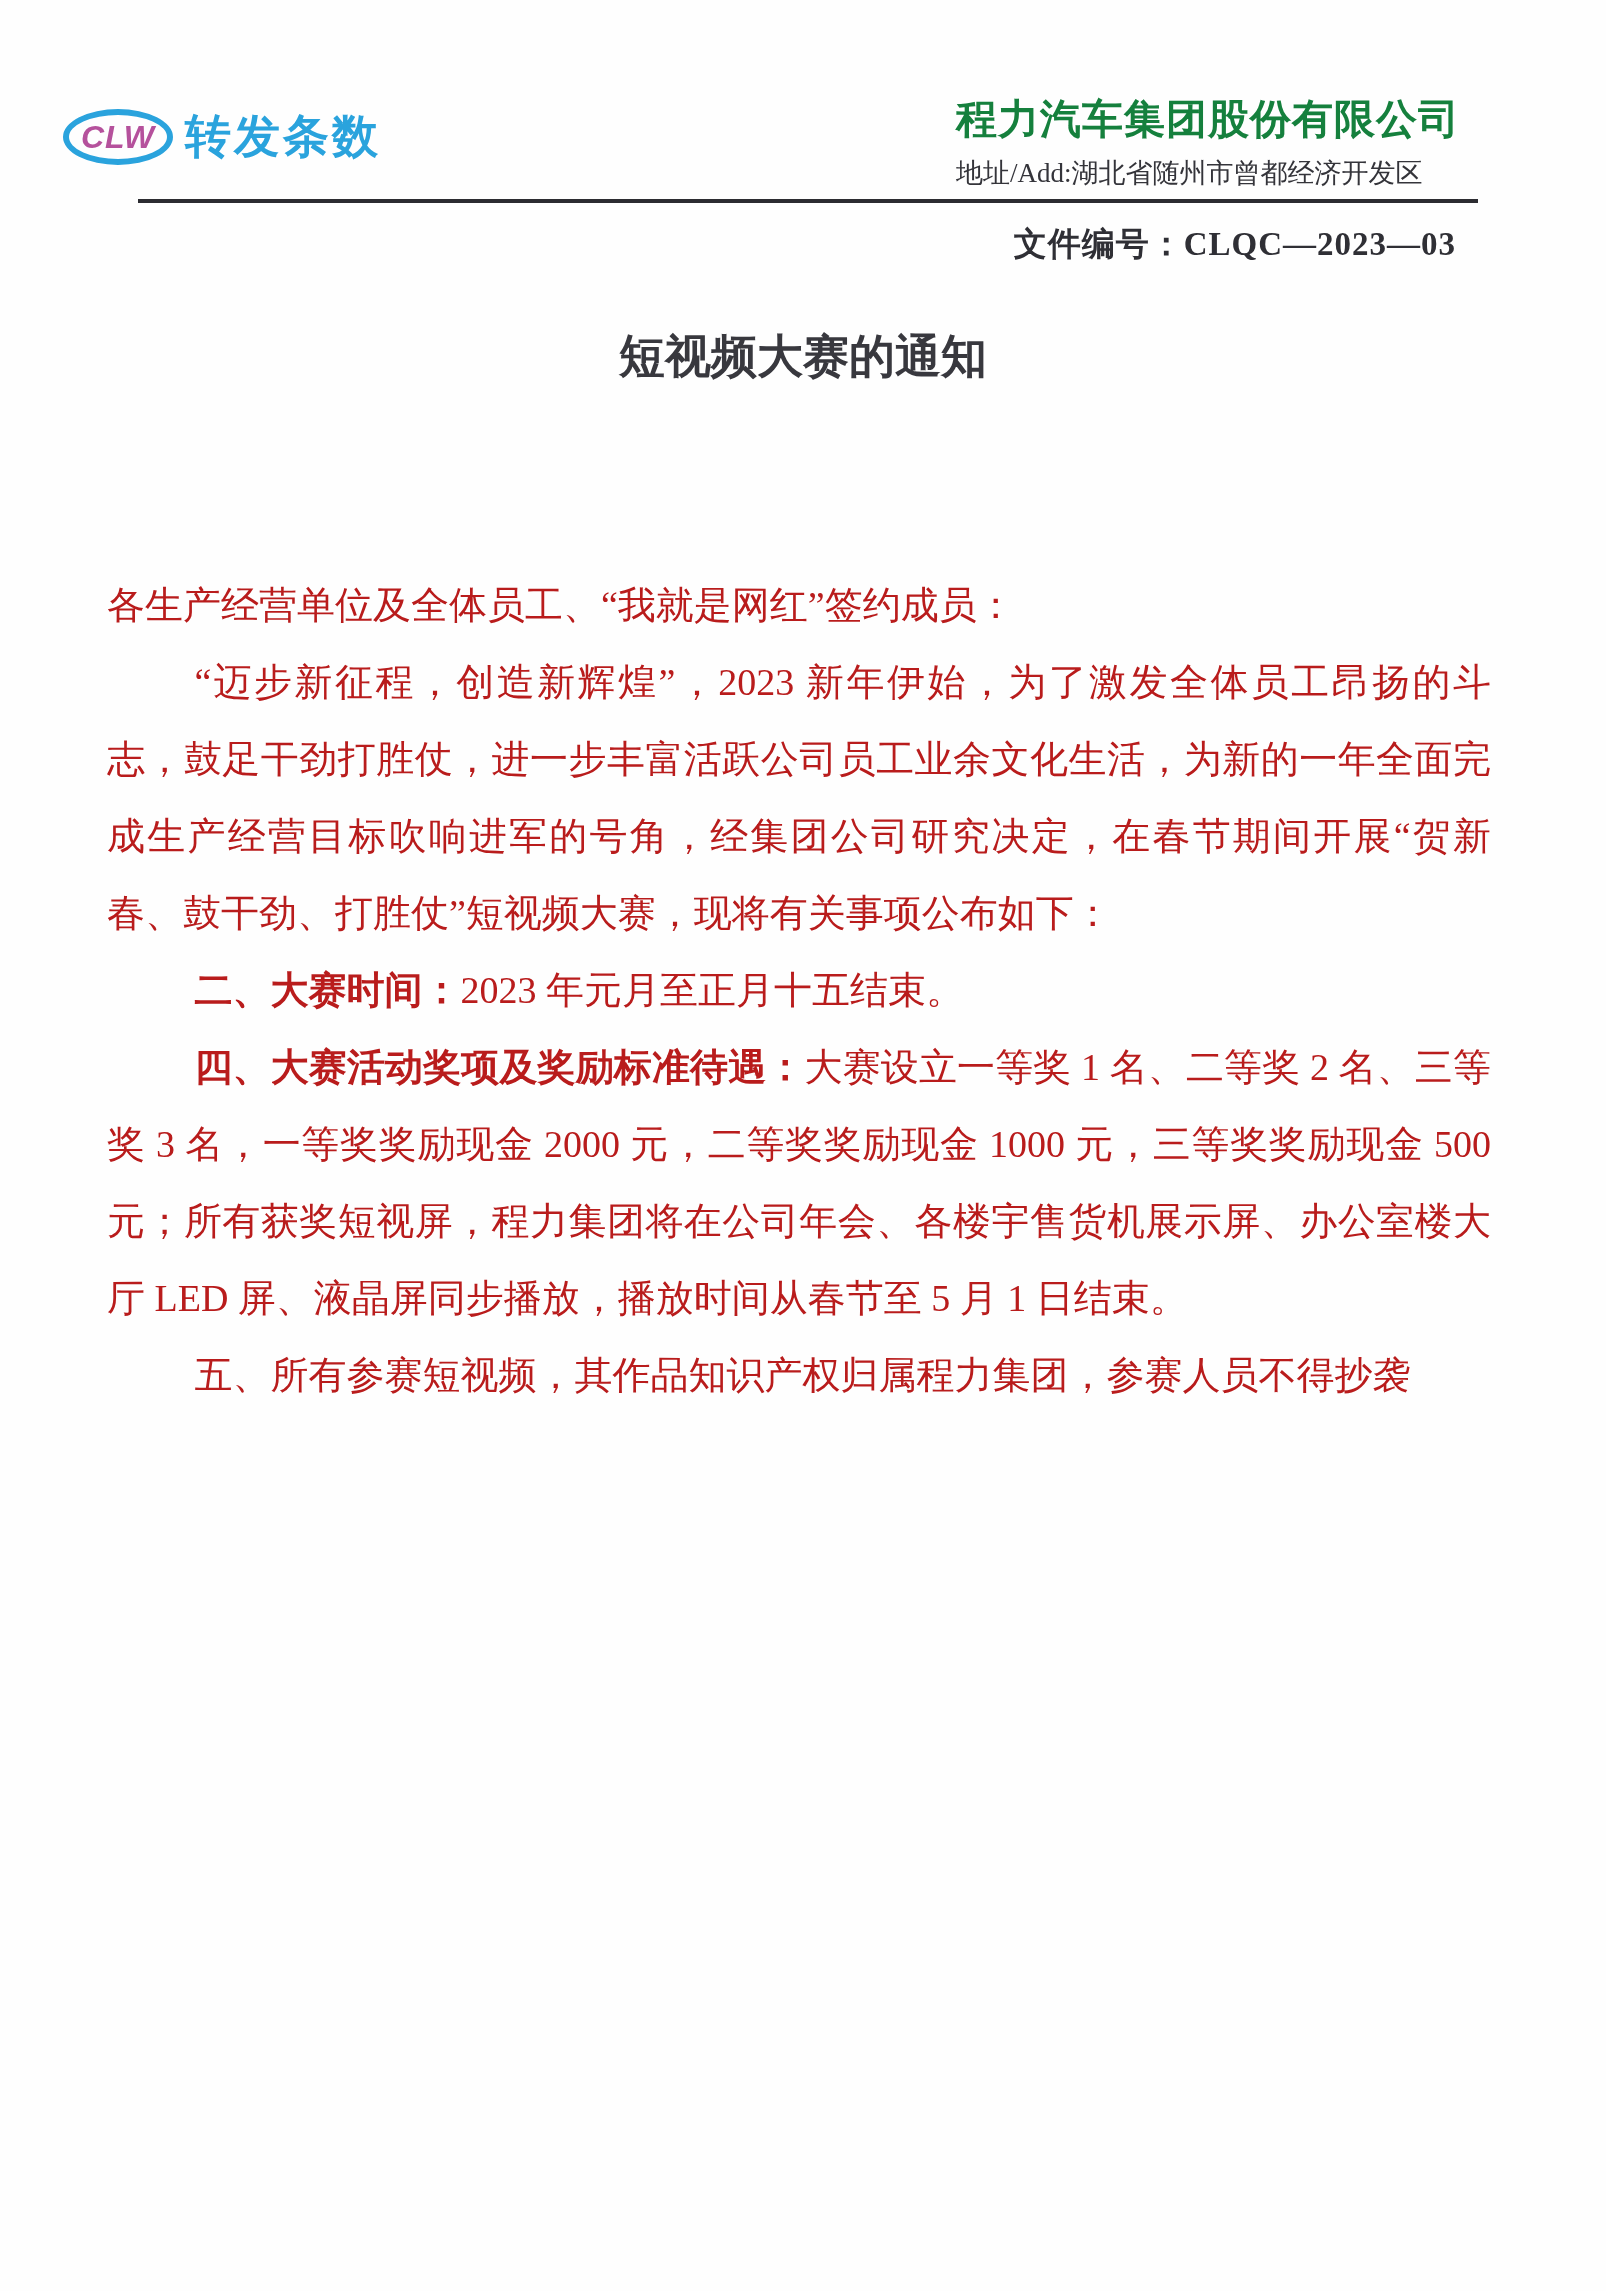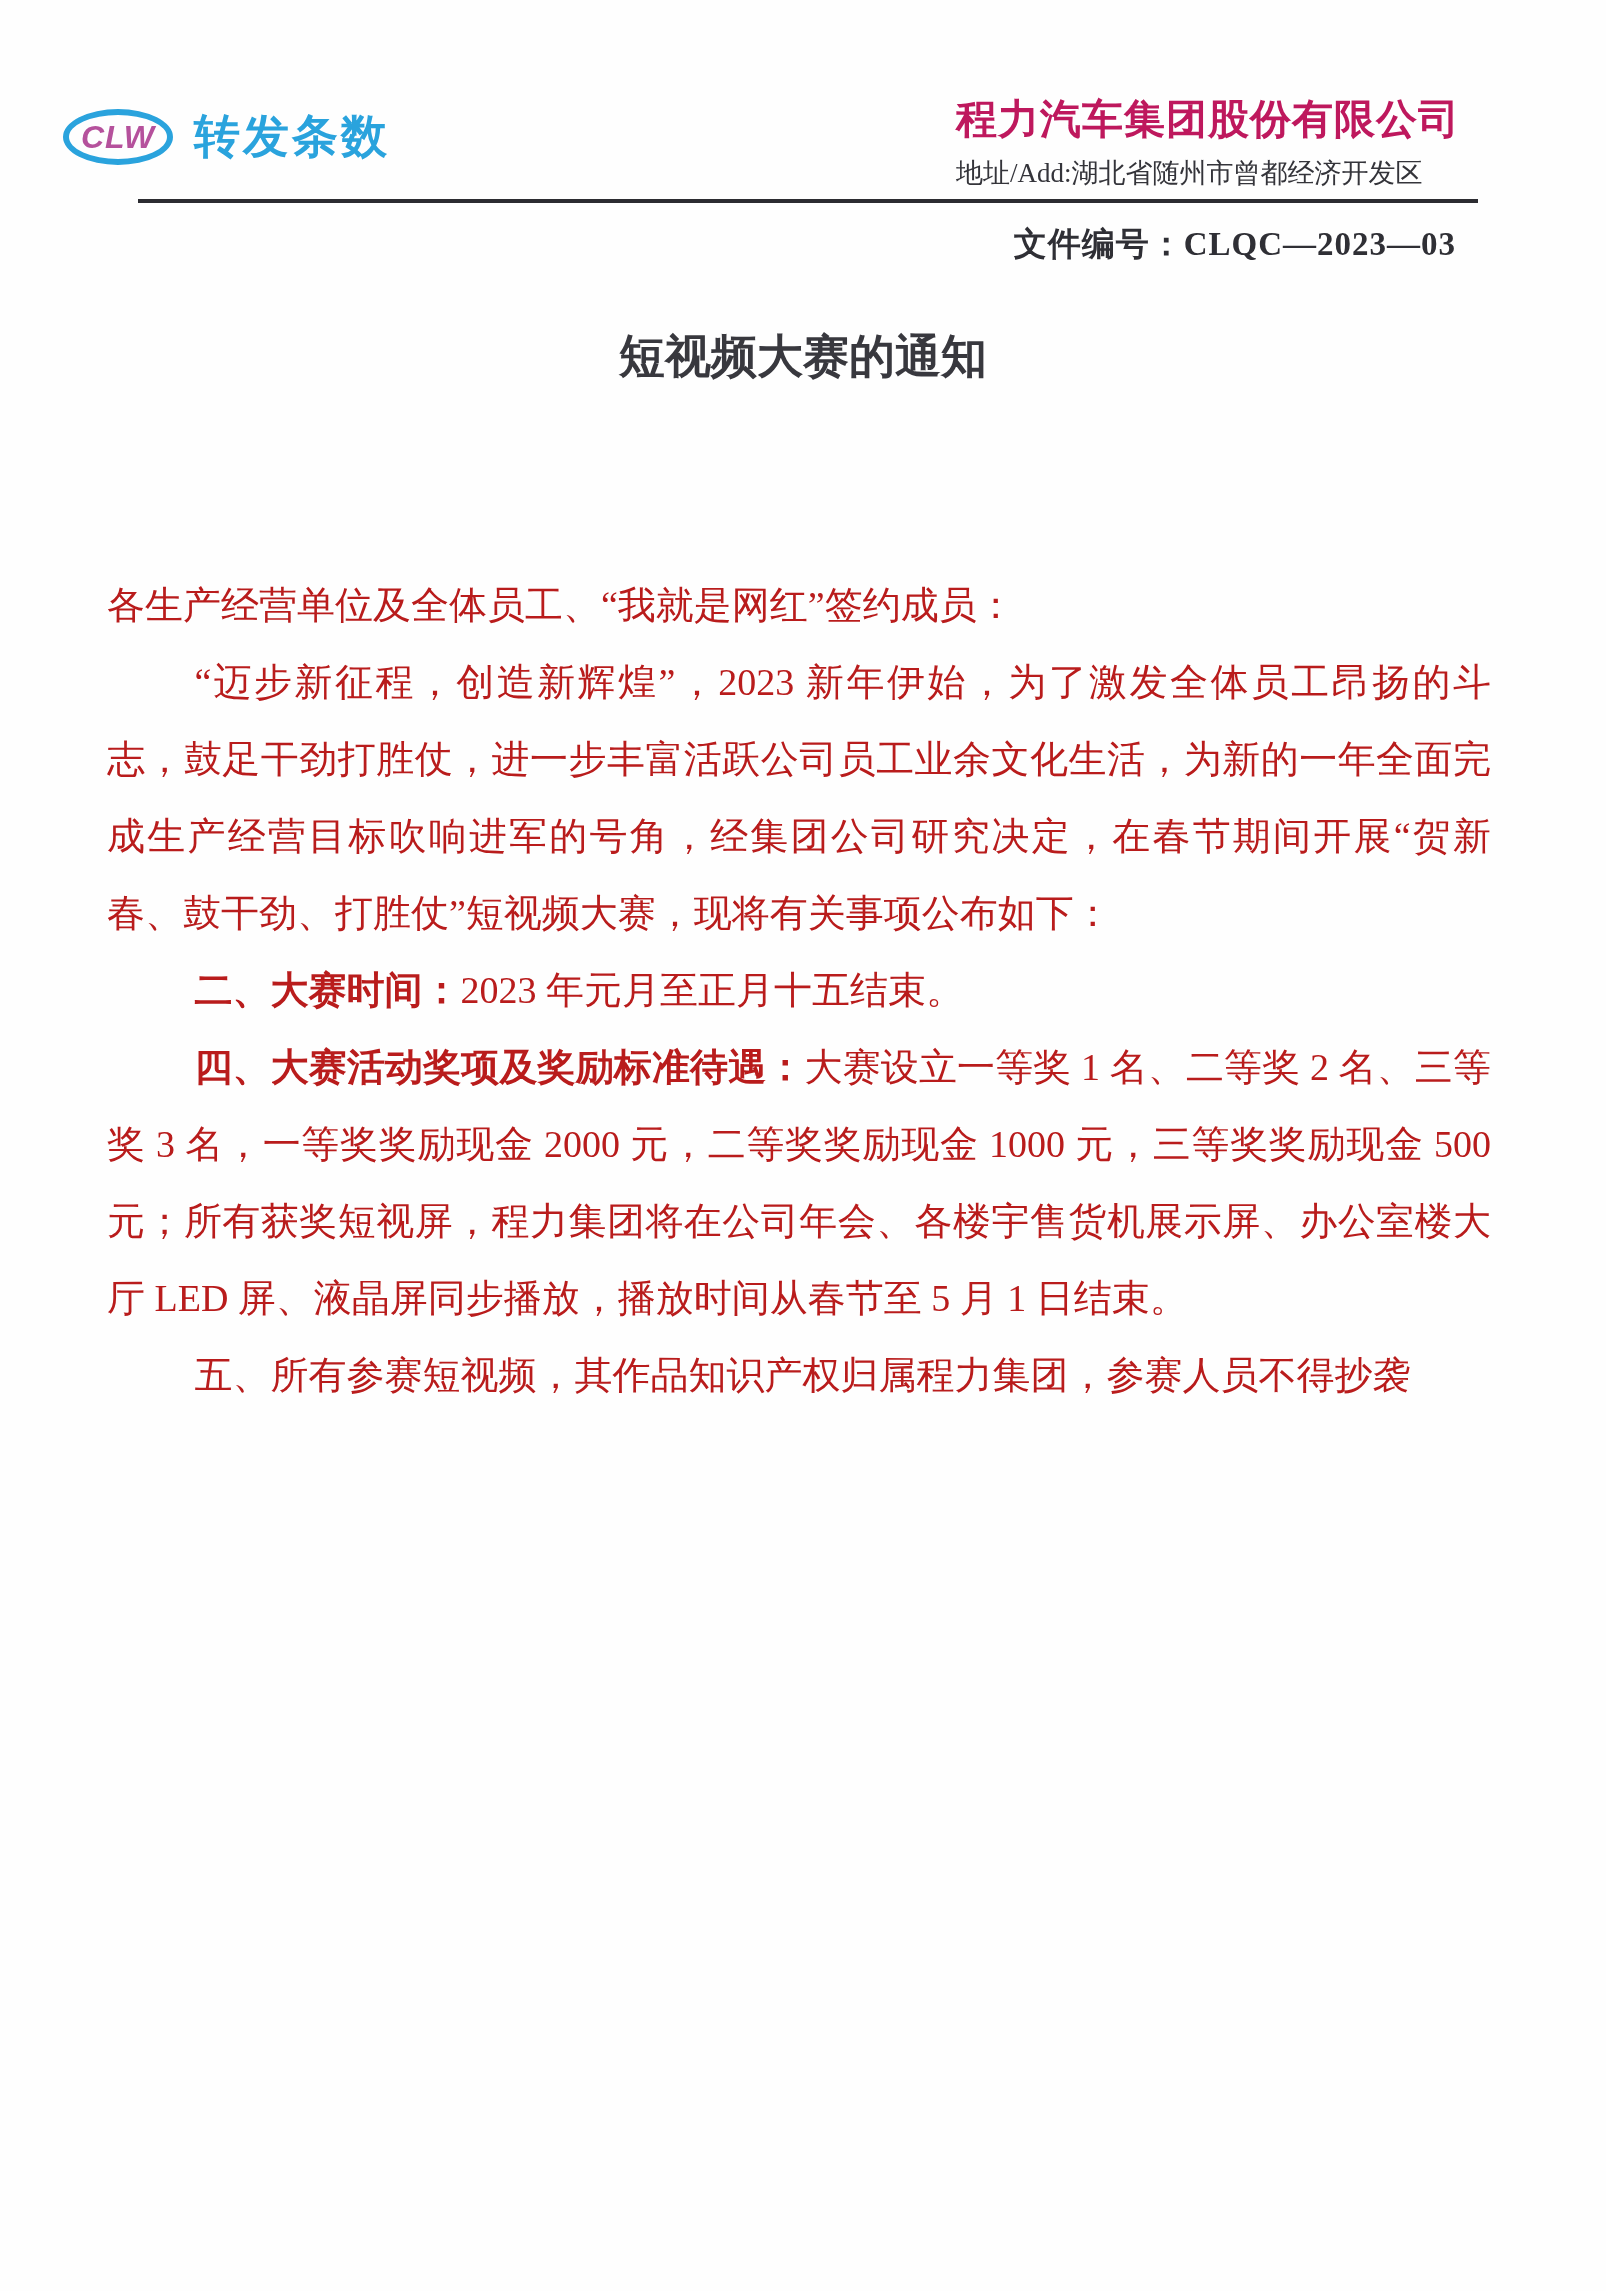--- a/index.html
+++ b/index.html
@@ -17,21 +17,21 @@
     font-family: "Liberation Serif", serif;
     color: #3a3a40;
   }
   
   .logo {
     position: absolute;
     left: 63px;
     top: 106px;
     display: flex;
     align-items: center;
-    gap: 21px;
+    gap: 12px;
   }
   .logo-oval {
     box-sizing: border-box;
     width: 110px;
     height: 56px;
     border: 6px solid #2aa3dd;
     border-radius: 50%;
     display: flex;
     align-items: center;
     justify-content: center;
@@ -53,21 +53,21 @@
     position: absolute;
     left: 956px;
     top: 92px;
     width: 530px;
   }
   .company-name {
     font-family: "Liberation Sans", sans-serif;
     font-weight: bold;
     font-size: 41px;
     letter-spacing: 1px;
-    color: #be185d;
+    color: #15803d;
     white-space: nowrap;
   }
   .company-address {
     margin-top: 8px;
     font-size: 27px;
     color: #34343a;
     white-space: nowrap;
   }
   .header-rule {
     position: absolute;

